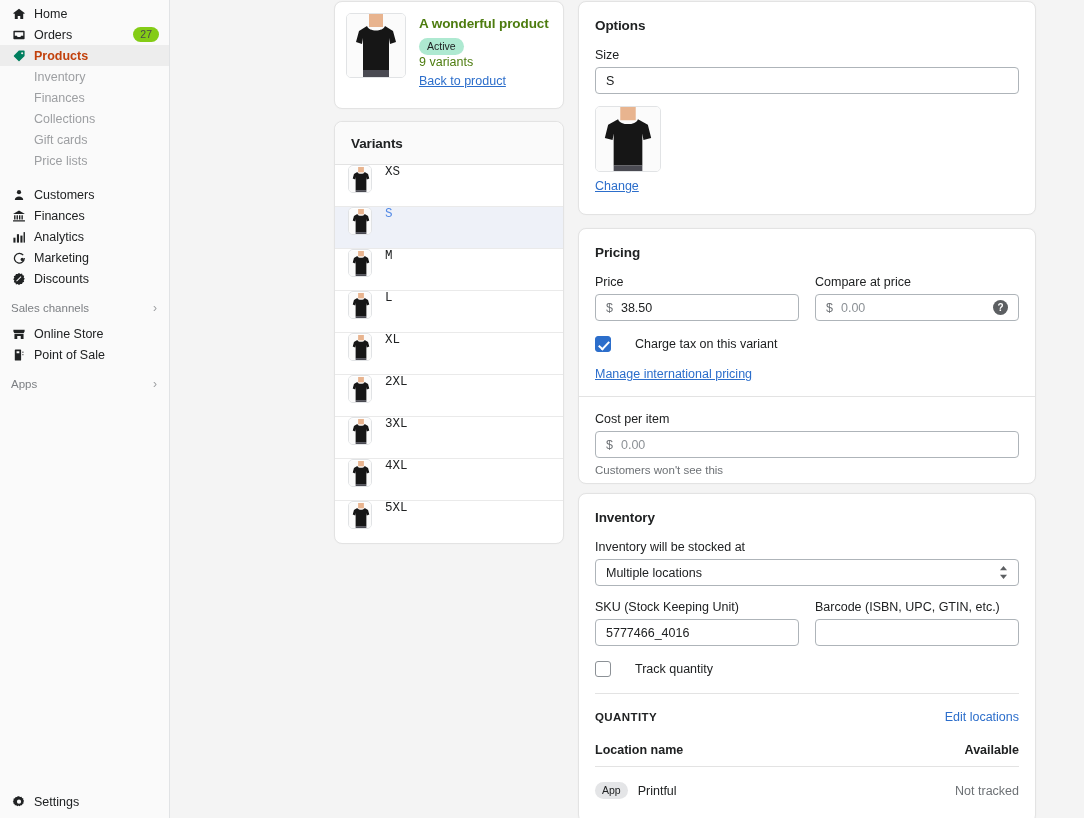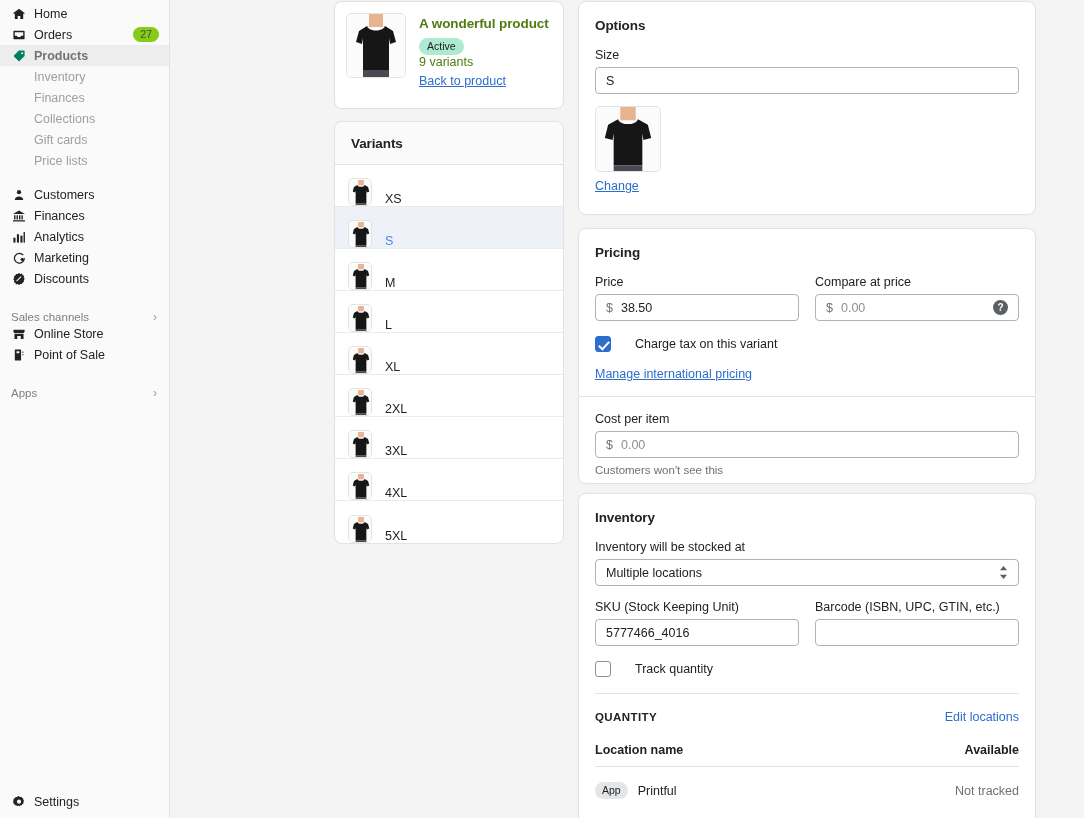--- a/index.html
+++ b/index.html
@@ -24,36 +24,36 @@
   }
   .nav-item {
     display: flex; align-items: center;
     height: 21px; padding: 0 10px 0 11px;
     gap: 8px; cursor: pointer;
     color: #202223;
     font-size: 12.5px;
   }
   .nav-item .ico { width: 15px; height: 15px; display: flex; align-items: center; justify-content: center; flex: 0 0 15px; }
   .nav-item .ico svg { display: block; }
-  .nav-item.active { background: #ededed; color: #737373; font-weight: 600; }
+  .nav-item.active { background: #ededed; color: #c2410c; font-weight: 600; }
   .nav-item.active .ico svg { fill: #007f5f; }
   .nav-label { flex: 1; white-space: nowrap; overflow: hidden; }
   .nav-badge {
     background: #84cc16; color: #4a4a4a;
     border-radius: 9px; font-size: 10.5px;
     padding: 1px 7px 2px; line-height: 12px;
   }
   .nav-sub {
     height: 21px; display: flex; align-items: center;
     padding-left: 34px; color: #9d9fa2; font-size: 12.5px;
     cursor: pointer;
   }
   .nav-gap { height: 13px; }
   .nav-section {
-    display: flex; align-items: flex-end; justify-content: space-between;
+    display: flex; align-items: flex-start; justify-content: space-between;
     height: 21px; padding: 0 12px 0 11px;
     color: #7c7f83; font-size: 11.5px; cursor: pointer;
   }
   .chev { color: #9d9fa2; font-size: 12px; line-height: 1; }
   .sidebar-footer {
     position: absolute; left: 0; bottom: 0;
     width: 100%; padding: 0 11px 6px;
   }
   .sidebar-footer .nav-item { padding-left: 0; }
 
@@ -86,24 +86,25 @@
   .prod-variants { font-size: 12.5px; color: #4d7c0f; }
   .link { color: #2c6ecb; text-decoration: underline; cursor: pointer; font-size: 12.5px; }
   .link-plain { color: #2c6ecb; text-decoration: none; cursor: pointer; font-size: 12.5px; }
   .prod-back { margin-top: 5px; display: inline-block; }
 
   
   #variants-card { left: 164px; top: 121px; width: 230px; }
   .card-head { padding: 14px 16px 13px; background: #fafafa; border-radius: 8px 8px 0 0; border-bottom: 1px solid #e3e3e3; }
   .card-head h2 { font-size: 13.5px; font-weight: 600; letter-spacing: -0.1px; }
   .variant-row {
-    display: flex; align-items: flex-end; gap: 13px;
+    display: flex; align-items: flex-start; gap: 13px;
     height: 42px; padding: 0 13px;
     border-bottom: 1px solid #eaeaea;
     cursor: pointer;
+    font-family: Liberation Mono, monospace;
   }
   .variant-row:last-child { border-bottom: none; border-radius: 0 0 8px 8px; }
   .variant-row .thumb { width: 24px; height: 28px; }
   .variant-row .vlabel { font-size: 12.5px; color: #202223; }
   .variant-row.selected { background: #eef1f8; }
   .variant-row.selected .vlabel { color: #4f87e5; }
 
   
   .rcard { left: 408px; width: 458px; }
   #options-card { top: 1px; height: 214px; padding: 16px 16px 0; }

